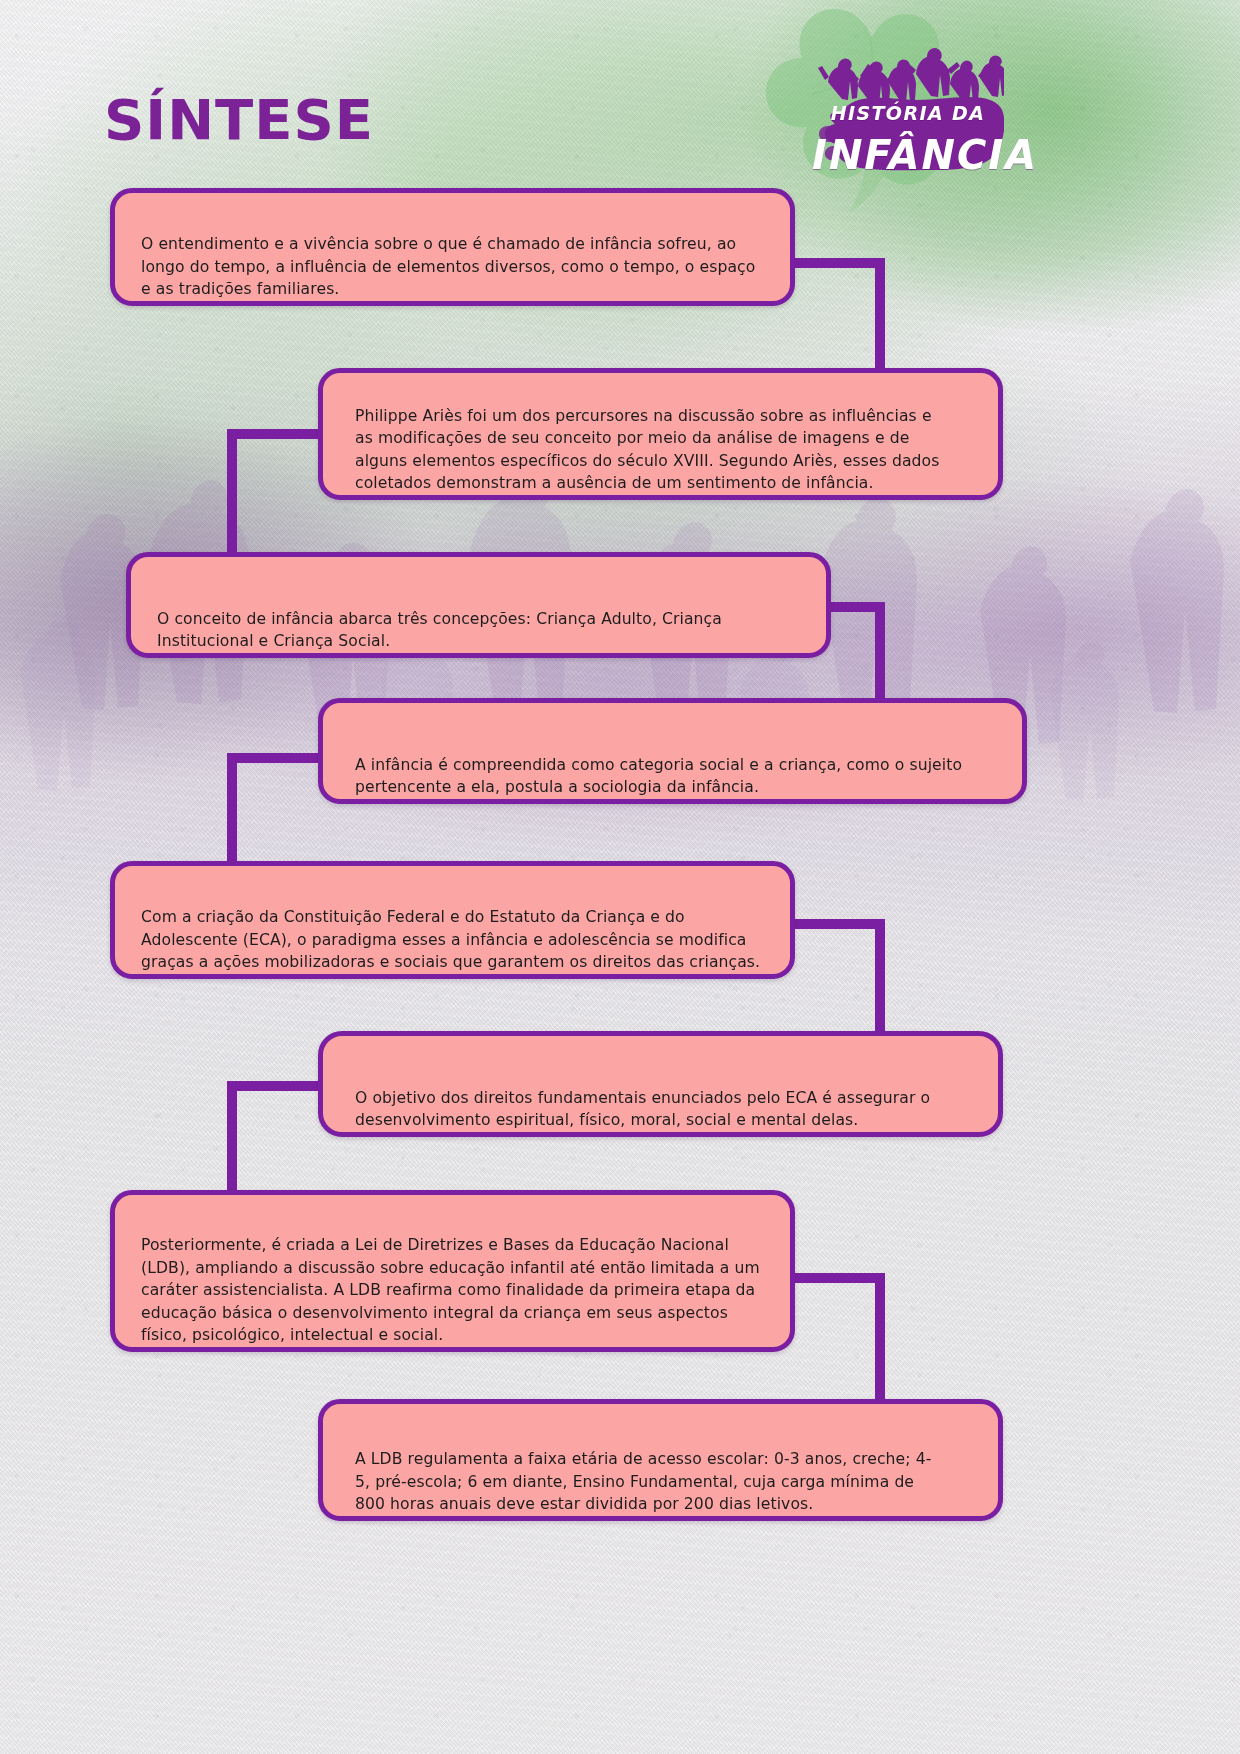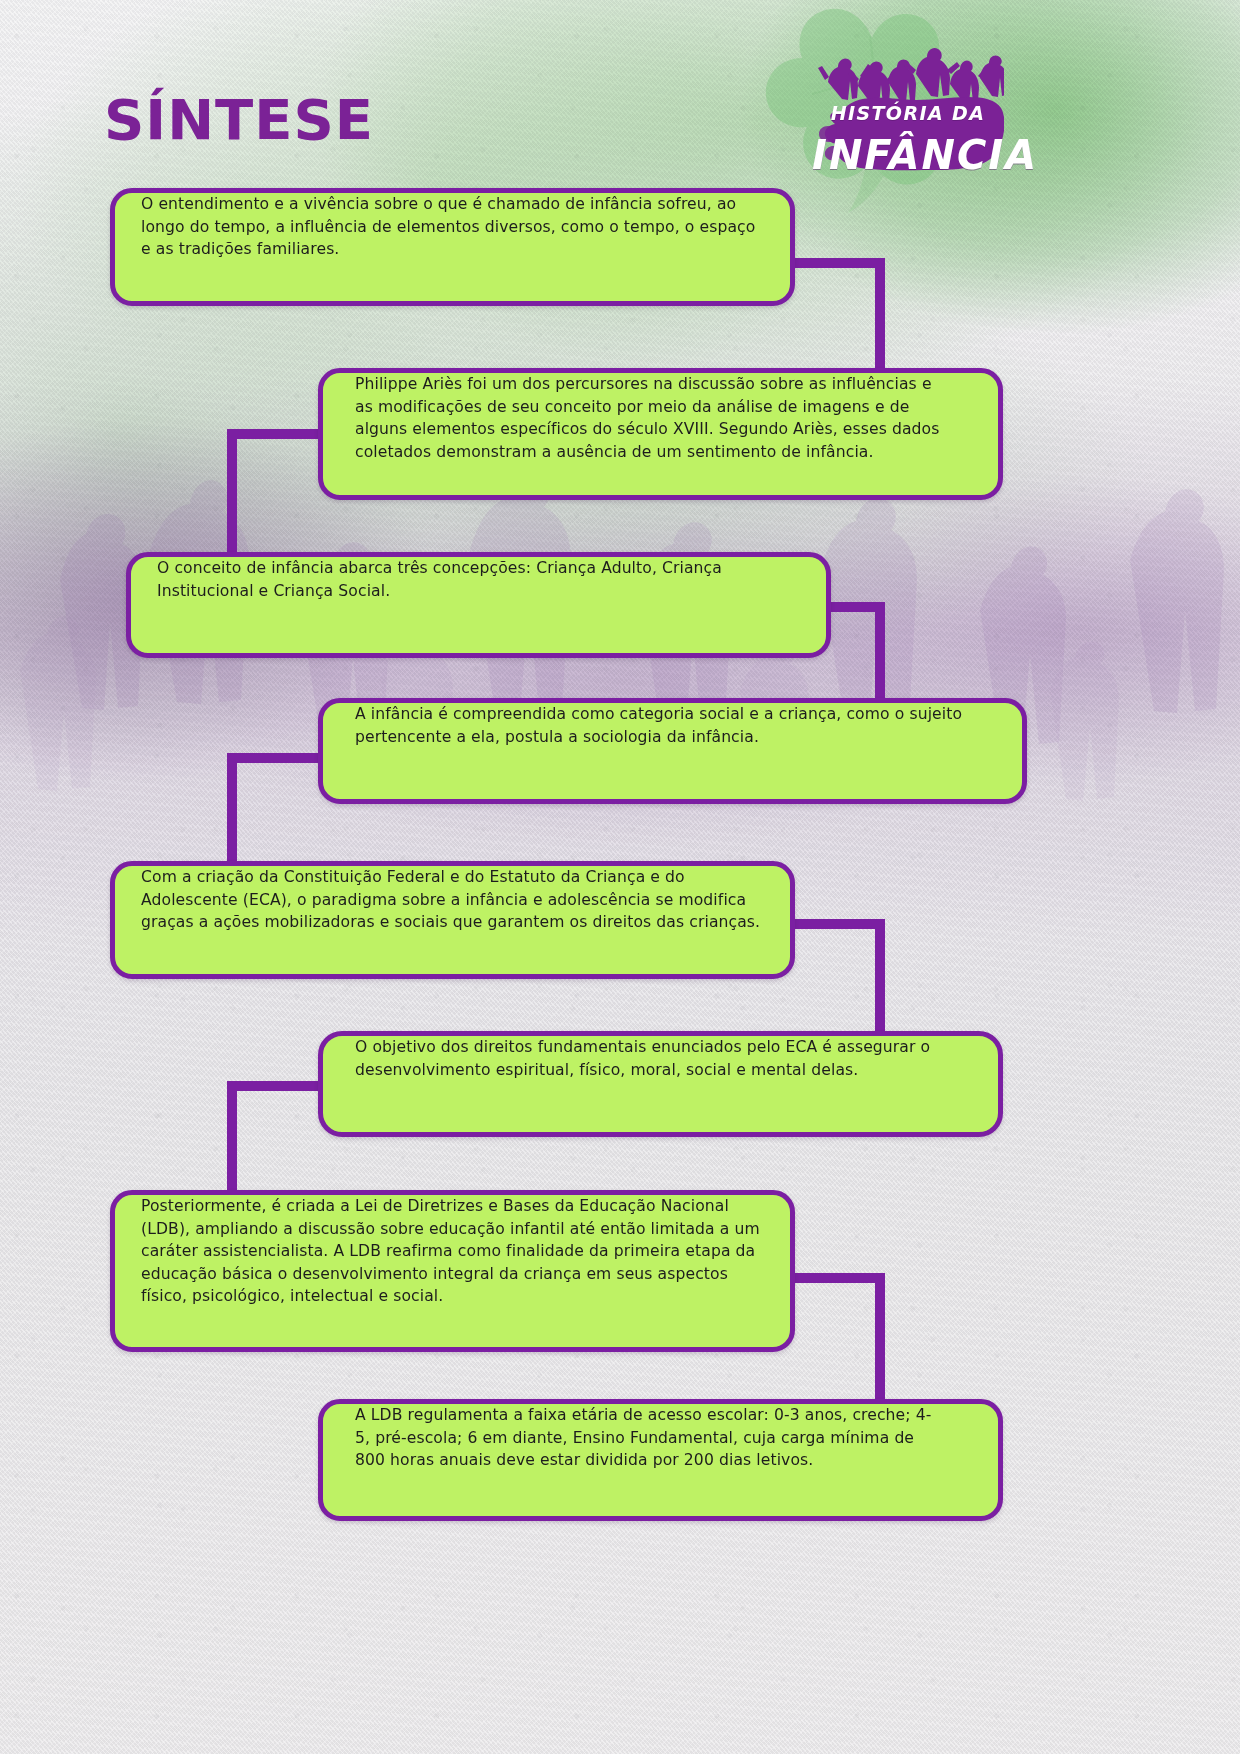--- a/index.html
+++ b/index.html
@@ -69,23 +69,23 @@
     font-family:"DejaVu Sans","Liberation Sans",sans-serif;
     text-shadow:0 1px 0 rgba(80,20,100,.45);
   }
   #logo-line1{top:76px;font-size:19px;}
   #logo-line2{top:106px;font-size:40px;letter-spacing:2px;}
 
   
   #flow{position:absolute;inset:0;z-index:4;}
   .box{
     position:absolute;z-index:5;box-sizing:border-box;
-    background:#bef264;border:5px solid #7B1FA2;border-radius:22px;
+    background:#fca5a5;border:5px solid #7B1FA2;border-radius:22px;
     box-shadow:0 2px 4px rgba(60,30,80,.18);
-    display:flex;align-items:flex-start;
+    display:flex;align-items:flex-end;
   }
   .box p{
     margin:0;padding:0 26px;
     font-size:15.6px;line-height:1.45;color:#1d1d1d;
     font-family:"DejaVu Sans","Liberation Sans",sans-serif;
     letter-spacing:.1px;
   }
   .box.right p{padding-left:32px;padding-right:54px;}
 </style>
 </head>
@@ -181,21 +181,21 @@
 
 <div class="box left" style="left:110px;top:552px;width:705px;height:106px;margin-left:16px;">
   <p>O conceito de infância abarca três concepções: Criança Adulto, Criança Institucional e Criança Social.</p>
 </div>
 
 <div class="box right" style="left:318px;top:698px;width:709px;height:106px;">
   <p>A infância é compreendida como categoria social e a criança, como o sujeito pertencente a ela, postula a sociologia da infância.</p>
 </div>
 
 <div class="box left" style="left:110px;top:861px;width:685px;height:118px;">
-  <p>Com a criação da Constituição Federal e do Estatuto da Criança e do Adolescente (ECA), o paradigma sobre a infância e adolescência se modifica graças a ações mobilizadoras e sociais que garantem os direitos das crianças.</p>
+  <p>Com a criação da Constituição Federal e do Estatuto da Criança e do Adolescente (ECA), o paradigma esses a infância e adolescência se modifica graças a ações mobilizadoras e sociais que garantem os direitos das crianças.</p>
 </div>
 
 <div class="box right" style="left:318px;top:1031px;width:685px;height:106px;border-radius:24px;">
   <p>O objetivo dos direitos fundamentais enunciados pelo ECA é assegurar o desenvolvimento espiritual, físico, moral, social e mental delas.</p>
 </div>
 
 <div class="box left" style="left:110px;top:1190px;width:685px;height:162px;">
   <p>Posteriormente, é criada a Lei de Diretrizes e Bases da Educação Nacional (LDB), ampliando a discussão sobre educação infantil até então limitada a um caráter assistencialista. A LDB reafirma como finalidade da primeira etapa da educação básica o desenvolvimento integral da criança em seus aspectos físico, psicológico, intelectual e social.</p>
 </div>
 

